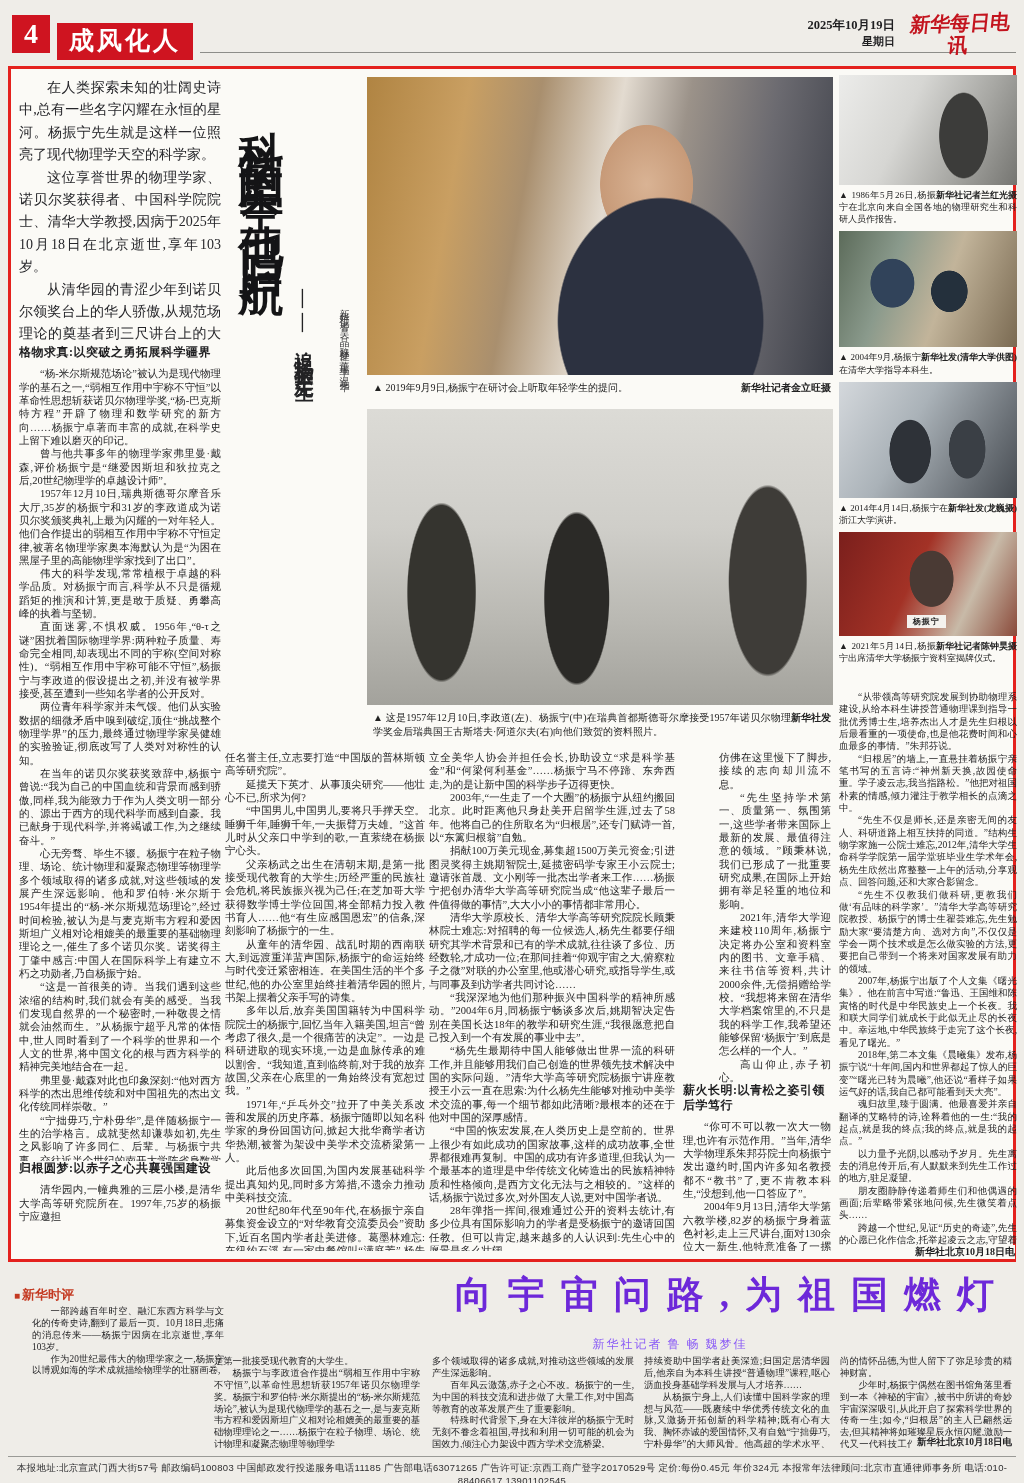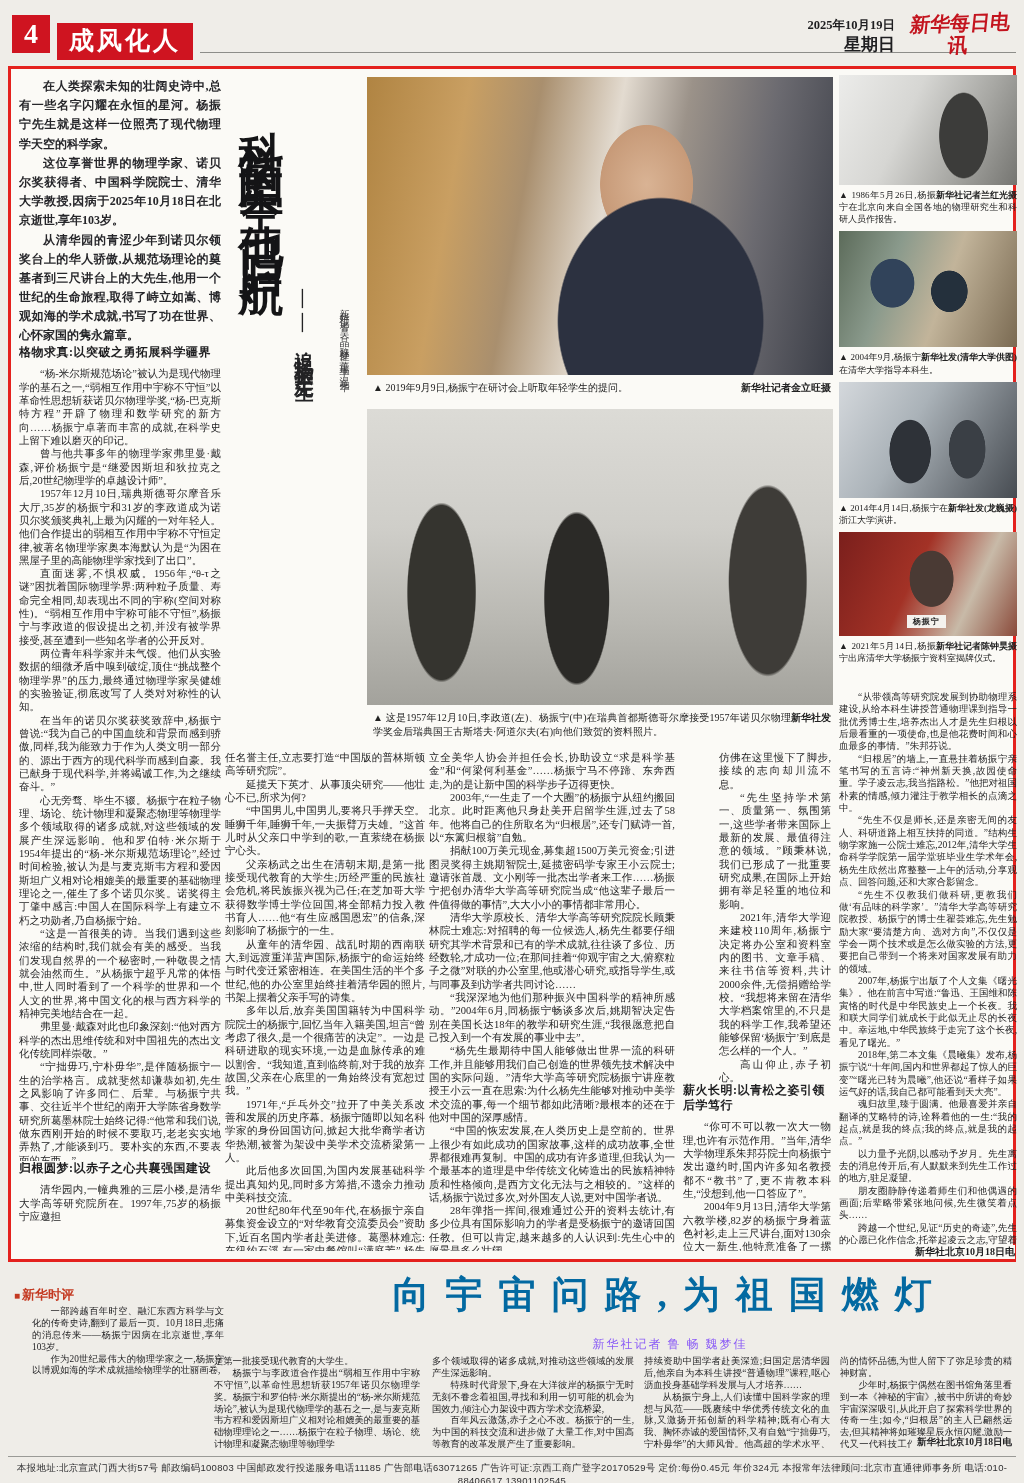--- a/index.html
+++ b/index.html
@@ -12,32 +12,32 @@
   
   .hdr { position:absolute; left:0; top:0; width:1024px; height:66px; }
   .pagenum { position:absolute; left:12px; top:15px; width:38px; height:38px; background:#cf1420;
              color:#fff; font-weight:bold; font-size:28px; text-align:center; line-height:38px; }
   .sectionbox { position:absolute; left:57px; top:23px; background:#cf1420; color:#fff;
                 font-weight:bold; font-size:25px; letter-spacing:3px; padding:1px 12px 3px;
                 font-family:"Liberation Sans","DejaVu Sans",sans-serif; }
   .hdr-rule { position:absolute; left:200px; top:52px; width:816px; height:0; border-top:1px solid #8d8d89; }
   .dateblock { position:absolute; left:790px; top:17px; width:105px; text-align:right;
                font-size:12.5px; font-weight:bold; line-height:1.35; }
-  .dateblock .wk { font-size:17px; font-weight:bold; }
+  .dateblock .wk { font-size:11px; font-weight:bold; }
   .masthead { position:absolute; left:900px; top:12px; width:118px; color:#c3141e;
               font-size:20px; font-weight:900; letter-spacing:0px; line-height:1.1;
               transform:rotate(-2deg) skewX(-8deg); text-align:center; }
   
   .mainbox { position:absolute; left:8px; top:66px; width:1008px; height:1196px;
              border:3px solid #e4211d; background:#fbfaf6; }
   .col { position:absolute; font-size:10.5px; line-height:1.27; overflow:hidden; }
   .col p, .cap p { margin:0; }
   .para { text-align:justify; text-indent:2em; }
   .flush-first p:first-child { text-indent:0; }
-  .intro p { font-size:12px; line-height:1.6; text-align:justify; text-indent:2em; color:#26262a;font-weight:bold; }
+  .intro p { font-size:14px; line-height:1.6; text-align:justify; text-indent:2em; color:#26262a; }
   .col-heading { font-size:12px; font-weight:bold; margin:0 0 7px; letter-spacing:0.5px; }
   
   .c1 { left:8px; top:8px; width:202px; height:1180px; }
   .c1 .intro { height:268px; overflow:hidden; }
   .c1 .body1 { height:794px; overflow:hidden; }
   .c1 .body2 { height:70px; overflow:hidden; }
   .c2 { left:214px; top:682px; width:200px; height:500px; }
   .c3 { left:418px; top:682px; width:246px; height:500px; }
   .c4 { left:672px; top:682px; width:148px; height:500px; }
   .c4 .part1 { height:332px; overflow:hidden;margin-left:36px; }
@@ -91,22 +91,22 @@
   .scap .credit { float:right; }
   .strip-text { position:absolute; left:0; top:616px; width:178px; bottom:14px; overflow:hidden;
                 font-size:9.5px; line-height:1.3; }
   .sign-off { position:absolute; right:2px; bottom:0; font-weight:bold; font-size:10px;
               background:#fbfaf6; padding-left:6px; }
   
   .commentary { position:absolute; left:8px; top:1262px; width:1008px; height:192px; }
   .cm-label { position:absolute; left:6px; top:24px; color:#c43a22; font-weight:bold; font-size:13px;
               font-family:"Liberation Sans","DejaVu Sans",sans-serif; }
   .cm-label .bullet { font-size:10px; margin-right:2px; }
-  .cm-title { position:absolute; left:322px; top:8px; width:680px; text-align:center;
-              font-size:37px; font-weight:bold; letter-spacing:16px; color:#0369a1; }
+  .cm-title { position:absolute; left:322px; top:8px; width:680px; text-align:right;
+              font-size:37px; font-weight:bold; letter-spacing:16px; color:#6d28d9; }
   .cm-byline { position:absolute; left:322px; top:74px; width:680px; text-align:center;
                font-size:12px; color:#8b5cf6; letter-spacing:2px; }
   .cm-col { position:absolute; top:94px; height:92px; overflow:hidden; font-size:9.3px; line-height:1.28; }
   .cm-c1 { left:24px; top:44px; width:192px; height:142px; }
   .cm-c2 { left:206px; width:206px; }
   .cm-c3 { left:424px; width:202px; }
   .cm-c4 { left:636px; width:186px; }
   .cm-c5 { left:832px; width:172px; }
   .cm-sign { position:absolute; right:0; bottom:0; font-weight:bold; font-size:9.5px;
              background:#efede8; padding-left:5px; }
@@ -136,20 +136,21 @@
     <div class="intro">
         <p class="para">在人类探索未知的壮阔史诗中,总有一些名字闪耀在永恒的星河。杨振宁先生就是这样一位照亮了现代物理学天空的科学家。</p>
         <p class="para">这位享誉世界的物理学家、诺贝尔奖获得者、中国科学院院士、清华大学教授,因病于2025年10月18日在北京逝世,享年103岁。</p>
         <p class="para">从清华园的青涩少年到诺贝尔领奖台上的华人骄傲,从规范场理论的奠基者到三尺讲台上的大先生,他用一个世纪的生命旅程,取得了峙立如嵩、博观如海的学术成就,书写了功在世界、心怀家国的隽永篇章。</p>
       </div>
     <h3 class="col-heading">格物求真:以突破之勇拓展科学疆界</h3>
     <div class="body1">
         <p class="para">“杨-米尔斯规范场论”被认为是现代物理学的基石之一,“弱相互作用中宇称不守恒”以革命性思想斩获诺贝尔物理学奖,“杨-巴克斯特方程”开辟了物理和数学研究的新方向……杨振宁卓著而丰富的成就,在科学史上留下难以磨灭的印记。</p>
         <p class="para">曾与他共事多年的物理学家弗里曼·戴森,评价杨振宁是“继爱因斯坦和狄拉克之后,20世纪物理学的卓越设计师”。</p>
         <p class="para">1957年12月10日,瑞典斯德哥尔摩音乐大厅,35岁的杨振宁和31岁的李政道成为诺贝尔奖颁奖典礼上最为闪耀的一对年轻人。他们合作提出的弱相互作用中宇称不守恒定律,被著名物理学家奥本海默认为是“为困在黑屋子里的高能物理学家找到了出口”。</p>
+        <p class="para">伟大的科学发现,常常植根于卓越的科学品质。对杨振宁而言,科学从不只是循规蹈矩的推演和计算,更是敢于质疑、勇攀高峰的执着与坚韧。</p>
         <p class="para">直面迷雾,不惧权威。1956年,“θ-τ之谜”困扰着国际物理学界:两种粒子质量、寿命完全相同,却表现出不同的宇称(空间对称性)。“弱相互作用中宇称可能不守恒”,杨振宁与李政道的假设提出之初,并没有被学界接受,甚至遭到一些知名学者的公开反对。</p>
         <p class="para">两位青年科学家并未气馁。他们从实验数据的细微矛盾中嗅到破绽,顶住“挑战整个物理学界”的压力,最终通过物理学家吴健雄的实验验证,彻底改写了人类对对称性的认知。</p>
         <p class="para">在当年的诺贝尔奖获奖致辞中,杨振宁曾说:“我为自己的中国血统和背景而感到骄傲,同样,我为能致力于作为人类文明一部分的、源出于西方的现代科学而感到自豪。我已献身于现代科学,并将竭诚工作,为之继续奋斗。”</p>
         <p class="para">心无旁骛、毕生不辍。杨振宁在粒子物理、场论、统计物理和凝聚态物理等物理学多个领域取得的诸多成就,对这些领域的发展产生深远影响。他和罗伯特·米尔斯于1954年提出的“杨-米尔斯规范场理论”,经过时间检验,被认为是与麦克斯韦方程和爱因斯坦广义相对论相媲美的最重要的基础物理理论之一,催生了多个诺贝尔奖。诺奖得主丁肇中感言:中国人在国际科学上有建立不朽之功勋者,乃自杨振宁始。</p>
         <p class="para">“这是一首很美的诗。当我们遇到这些浓缩的结构时,我们就会有美的感受。当我们发现自然界的一个秘密时,一种敬畏之情就会油然而生。”从杨振宁超乎凡常的体悟中,世人同时看到了一个科学的世界和一个人文的世界,将中国文化的根与西方科学的精神完美地结合在一起。</p>
         <p class="para">弗里曼·戴森对此也印象深刻:“他对西方科学的杰出思维传统和对中国祖先的杰出文化传统同样崇敬。”</p>
         <p class="para">“宁拙毋巧,宁朴毋华”,是伴随杨振宁一生的治学格言。成就斐然却谦恭如初,先生之风影响了许多同仁、后辈。与杨振宁共事、交往近半个世纪的南开大学陈省身数学研究所葛墨林院士始终记得:“他常和我们说,做东西刚开始的时候不要取巧,老老实实地弄熟了,才能谈到巧。要朴实的东西,不要表面的东西。”</p>
       </div>
     <h3 class="col-heading">归根圆梦:以赤子之心共襄强国建设</h3>
     <div class="body2">
@@ -260,22 +261,22 @@
   <div class="cm-col cm-c1">
       <p class="para">一部跨越百年时空、融汇东西方科学与文化的传奇史诗,翻到了最后一页。10月18日,悲痛的消息传来——杨振宁因病在北京逝世,享年103岁。</p>
       <p class="para">作为20世纪最伟大的物理学家之一,杨振宁以博观如海的学术成就描绘物理学的壮丽画卷,</p>
     </div>
   <div class="cm-col cm-c2 flush-first">
       <p class="para">是第一批接受现代教育的大学生。</p>
       <p class="para">杨振宁与李政道合作提出“弱相互作用中宇称不守恒”,以革命性思想斩获1957年诺贝尔物理学奖。杨振宁和罗伯特·米尔斯提出的“杨-米尔斯规范场论”,被认为是现代物理学的基石之一,是与麦克斯韦方程和爱因斯坦广义相对论相媲美的最重要的基础物理理论之一……杨振宁在粒子物理、场论、统计物理和凝聚态物理等物理学</p>
     </div>
   <div class="cm-col cm-c3 flush-first">
       <p class="para">多个领域取得的诸多成就,对推动这些领域的发展产生深远影响。</p>
+      <p class="para">百年风云激荡,赤子之心不改。杨振宁的一生,为中国的科技交流和进步做了大量工作,对中国高等教育的改革发展产生了重要影响。</p>
       <p class="para">特殊时代背景下,身在大洋彼岸的杨振宁无时无刻不眷念着祖国,寻找和利用一切可能的机会为国效力,倾注心力架设中西方学术交流桥梁,</p>
-      <p class="para">百年风云激荡,赤子之心不改。杨振宁的一生,为中国的科技交流和进步做了大量工作,对中国高等教育的改革发展产生了重要影响。</p>
     </div>
   <div class="cm-col cm-c4 flush-first">
       <p class="para">持续资助中国学者赴美深造;归国定居清华园后,他亲自为本科生讲授“普通物理”课程,呕心沥血投身基础学科发展与人才培养……</p>
       <p class="para">从杨振宁身上,人们读懂中国科学家的理想与风范——既赓续中华优秀传统文化的血脉,又激扬开拓创新的科学精神;既有心有大我、胸怀赤诚的爱国情怀,又有自勉“宁拙毋巧,宁朴毋华”的大师风骨。他高超的学术水平、高</p>
     </div>
   <div class="cm-col cm-c5 flush-first">
     <div>
         <p class="para">尚的情怀品德,为世人留下了弥足珍贵的精神财富。</p>
         <p class="para">少年时,杨振宁偶然在图书馆角落里看到一本《神秘的宇宙》,被书中所讲的奇妙宇宙深深吸引,从此开启了探索科学世界的传奇一生;如今,“归根居”的主人已翩然远去,但其精神将如璀璨星辰永恒闪耀,激励一代又一代科技工作者为科学进步、祖国繁荣和人类福祉持续跋涉。</p>
       </div>

